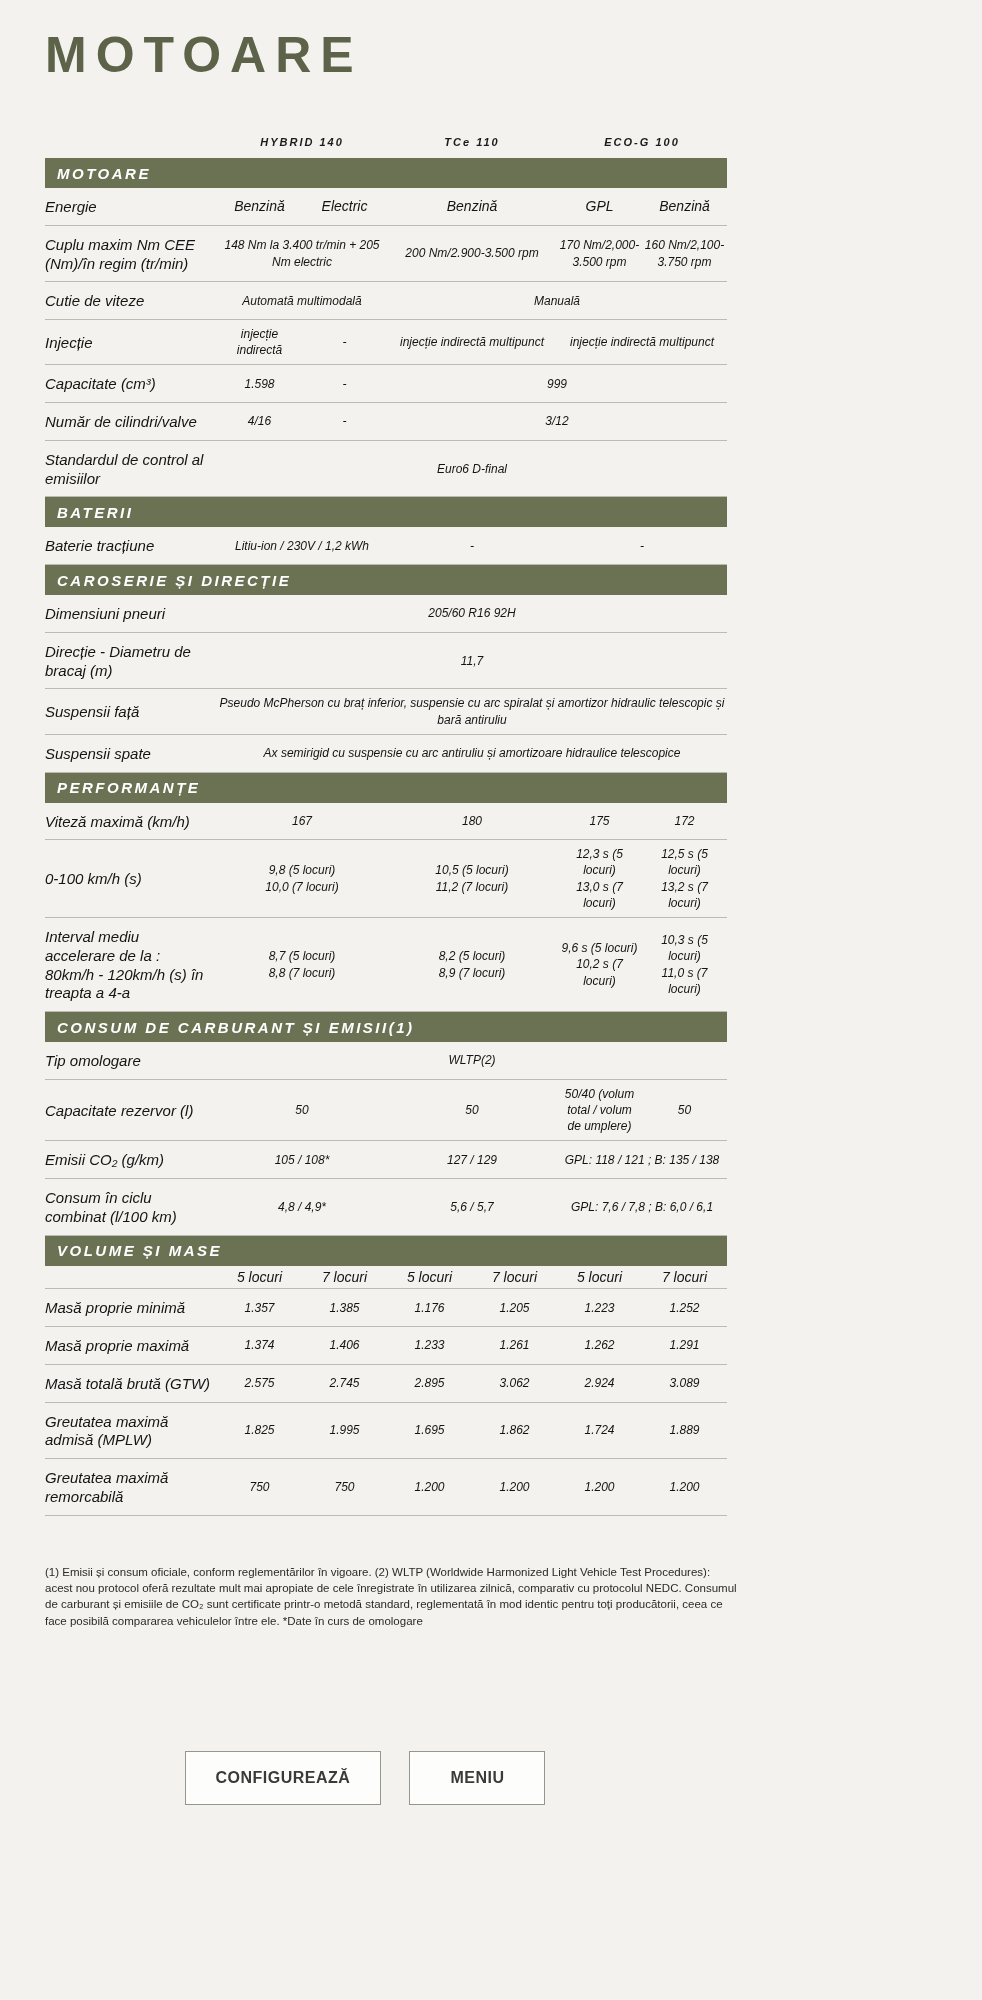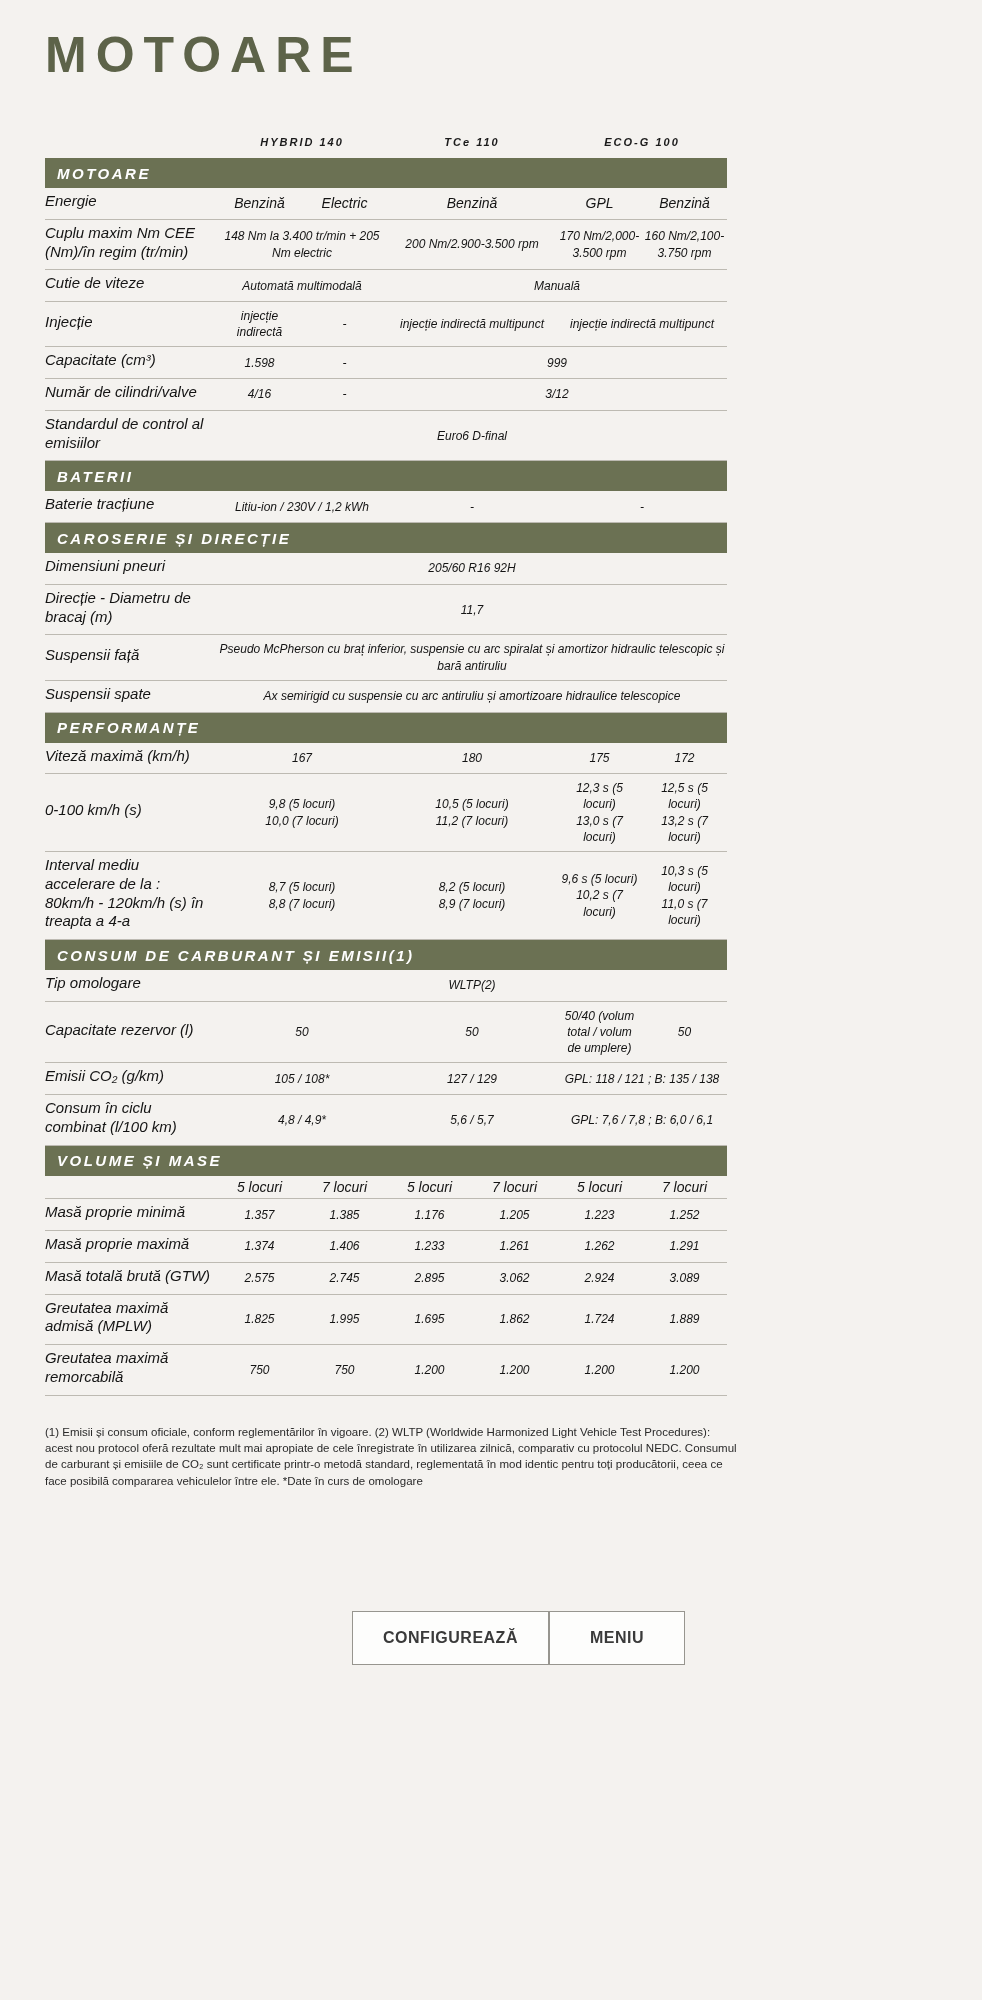--- a/index.html
+++ b/index.html
@@ -51,49 +51,50 @@
     color: #ffffff;
     font-weight: bold;
     font-size: 15px;
     letter-spacing: 2.5px;
     padding: 0 12px;
   }
   tr.data-row td { border-bottom: 1px solid #bdbab2; vertical-align: middle; }
   td.lbl {
     font-size: 15px;
     line-height: 1.25;
-    padding: 4px 6px 8px 0;
+    padding: 10px 6px 8px 0;
     color: #141414;
   }
   td.val {
     font-size: 12px;
     line-height: 1.35;
     text-align: center;
     padding: 6px 2px;
     white-space: pre-line;
     color: #141414;
   }
   td.sub {
     font-size: 14px;
     padding: 2px 2px;
     white-space: normal;
   }
   .footnote {
-    margin-top: 28px;
+    margin-top: 48px;
     width: 695px;
     font-size: 11.5px;
     line-height: 1.42;
     color: #2a2a2a;
   }
   .actions {
     width: 640px;
     margin-top: 122px;
     display: flex;
-    justify-content: flex-end;
+    justify-content: center;
     align-items: center;
+    gap: 28px;
   }
   .btn {
     background: #fdfdfc;
     border: 1px solid #97958f;
     color: #3a3a3a;
     font-family: "Liberation Sans", "DejaVu Sans", sans-serif;
     font-size: 16px;
     font-weight: bold;
     letter-spacing: 0.5px;
     padding: 17px 30px;

